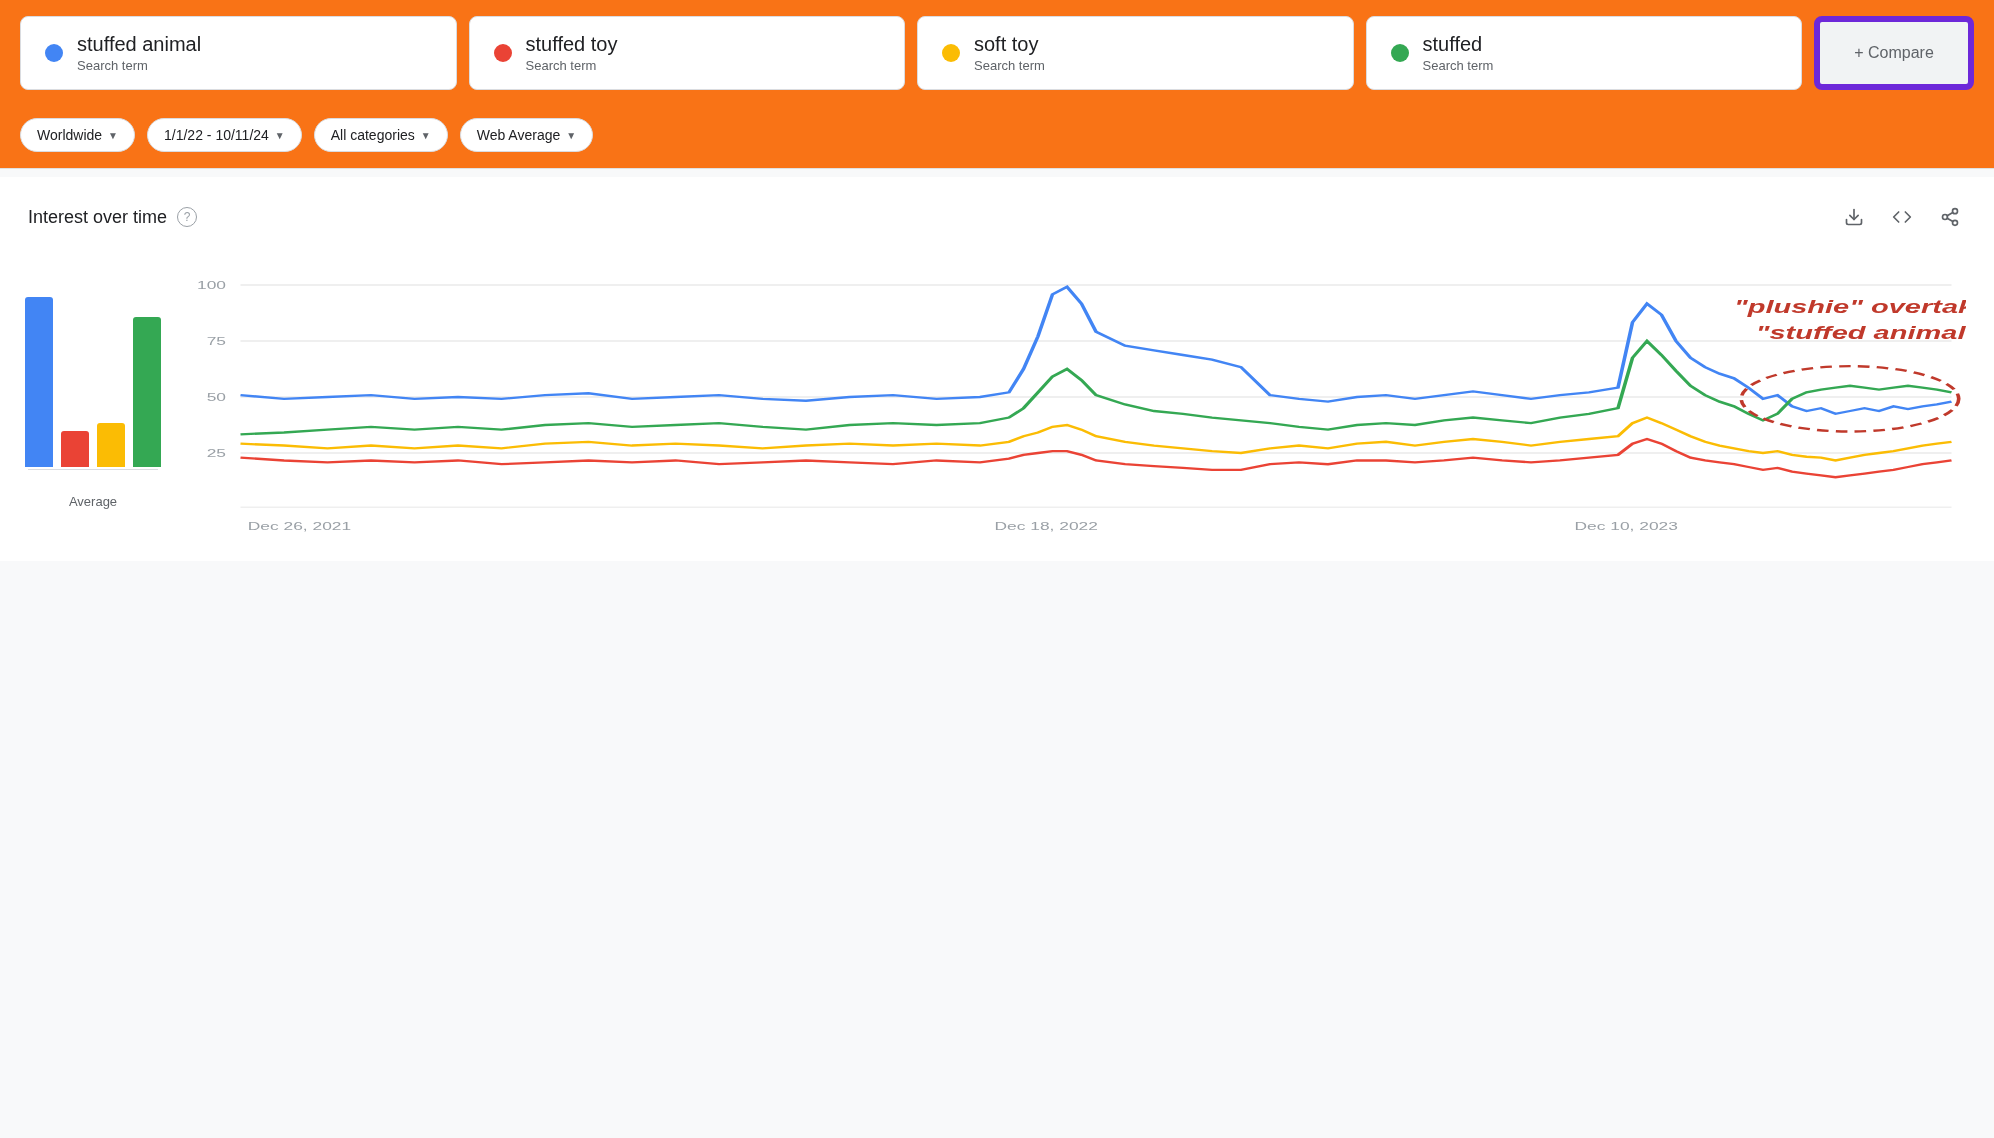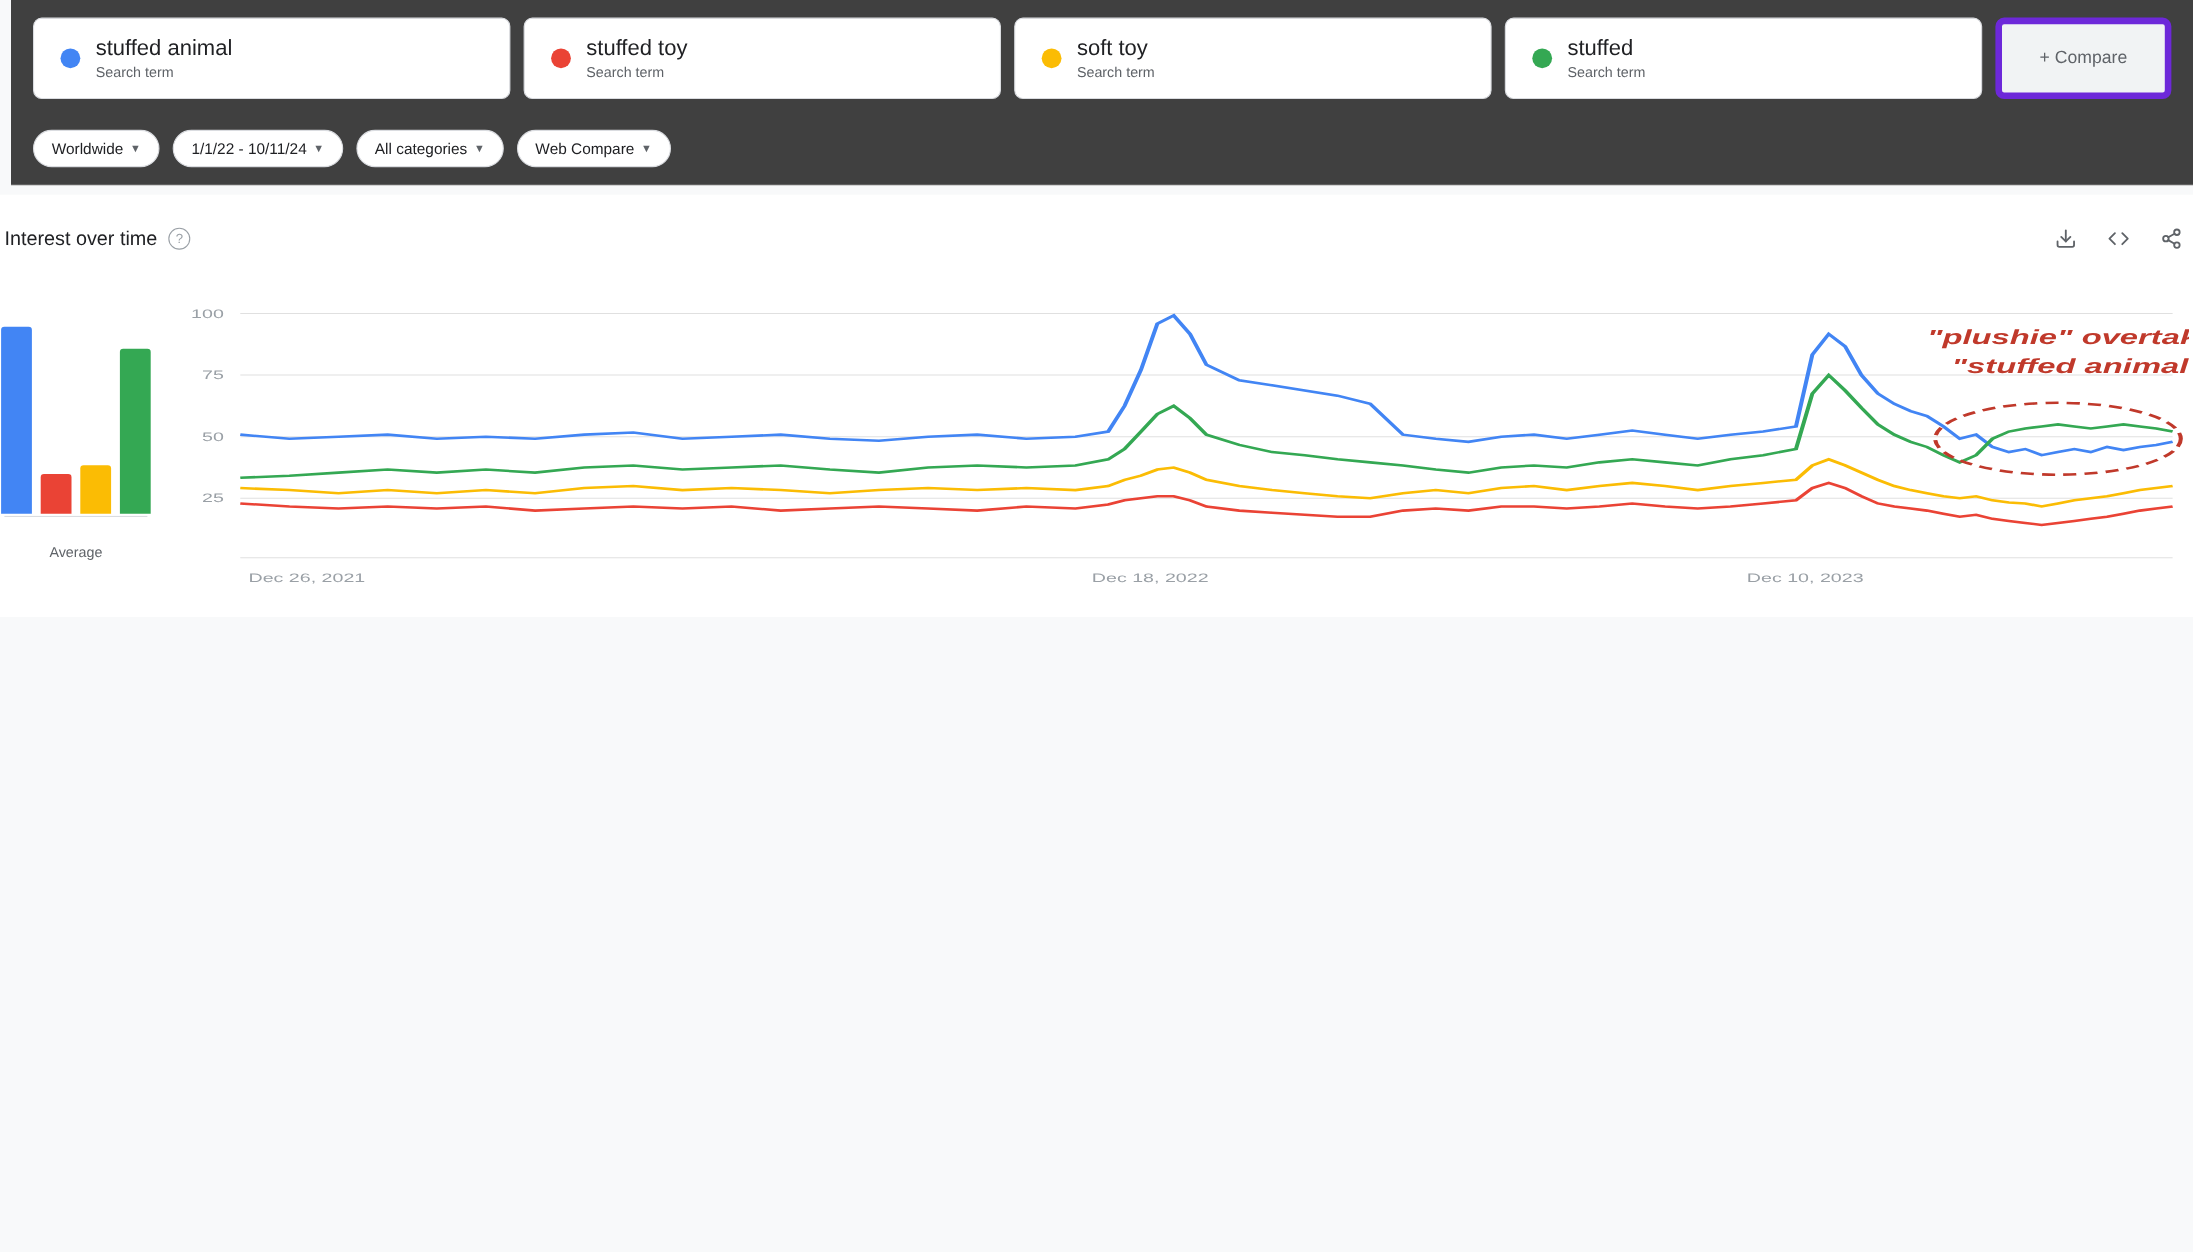--- a/index.html
+++ b/index.html
@@ -4,24 +4,23 @@
   <style>
     * { box-sizing: border-box; margin: 0; padding: 0; }
     body {
       font-family: 'Google Sans', Arial, sans-serif;
       background: #f8f9fa;
       color: #202124;
       min-height: 100vh;
     }
 
     .top-section {
-      background: #404040;
+      background: #f97316;
       padding: 16px 20px 0 20px;
       border-bottom: 1px solid #e0e0e0;
-      margin-left: 10px;
     }
 
     .search-terms-row {
       display: flex;
       gap: 0;
       margin-bottom: 16px;
     }
 
     .search-term-card {
       background: #fff;
@@ -93,21 +92,21 @@
       font-size: 14px;
       color: #202124;
     }
 
     .filter-chevron {
       font-size: 10px;
       color: #5f6368;
     }
 
     .main-content {
-      padding: 24px 4px;
+      padding: 24px 28px;
       background: #fff;
       margin-top: 8px;
     }
 
     .section-header {
       display: flex;
       align-items: center;
       justify-content: space-between;
       margin-bottom: 8px;
     }
@@ -268,21 +267,21 @@
     </button>
     <button class="filter-btn">
       <span>1/1/22 - 10/11/24</span>
       <span class="filter-chevron">▼</span>
     </button>
     <button class="filter-btn">
       <span>All categories</span>
       <span class="filter-chevron">▼</span>
     </button>
     <button class="filter-btn">
-      <span>Web Compare</span>
+      <span>Web Average</span>
       <span class="filter-chevron">▼</span>
     </button>
   </div>
 </div>
 
 <div class="main-content">
   <div class="section-header">
     <div class="section-title-area">
       <span class="section-title">Interest over time</span>
       <div class="help-icon">

